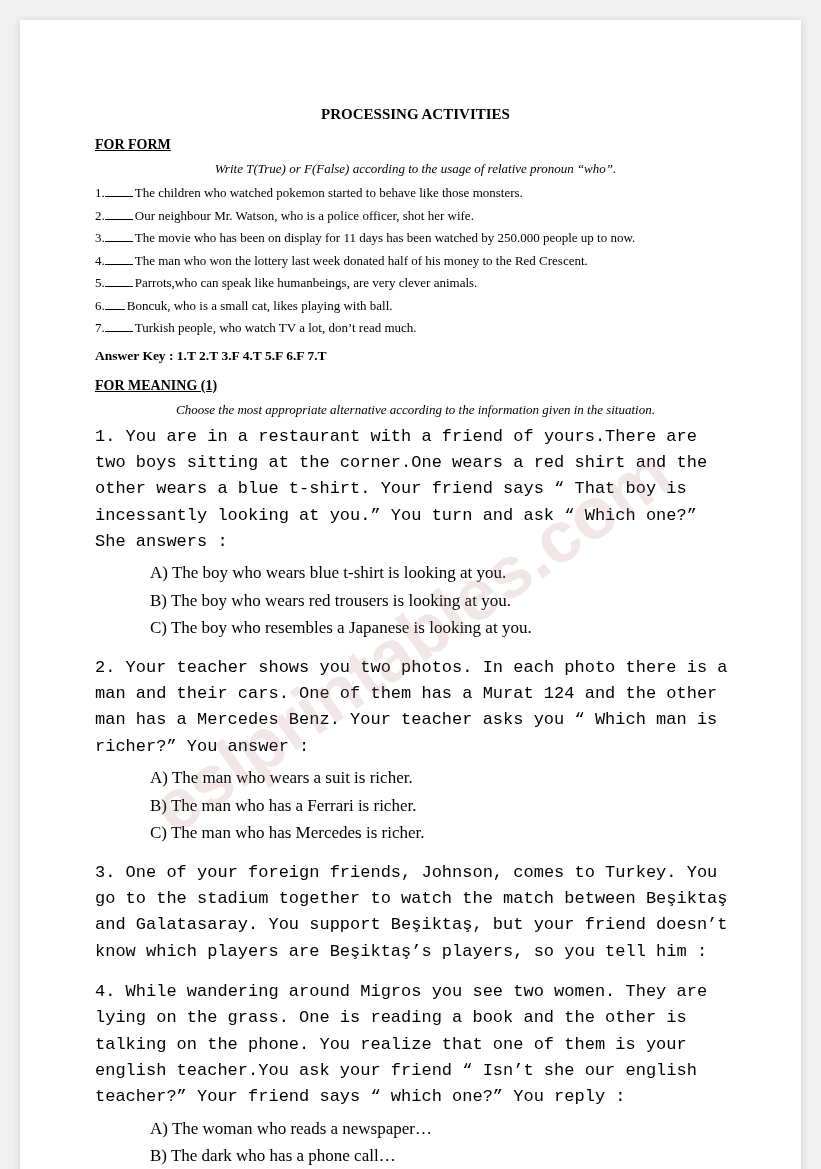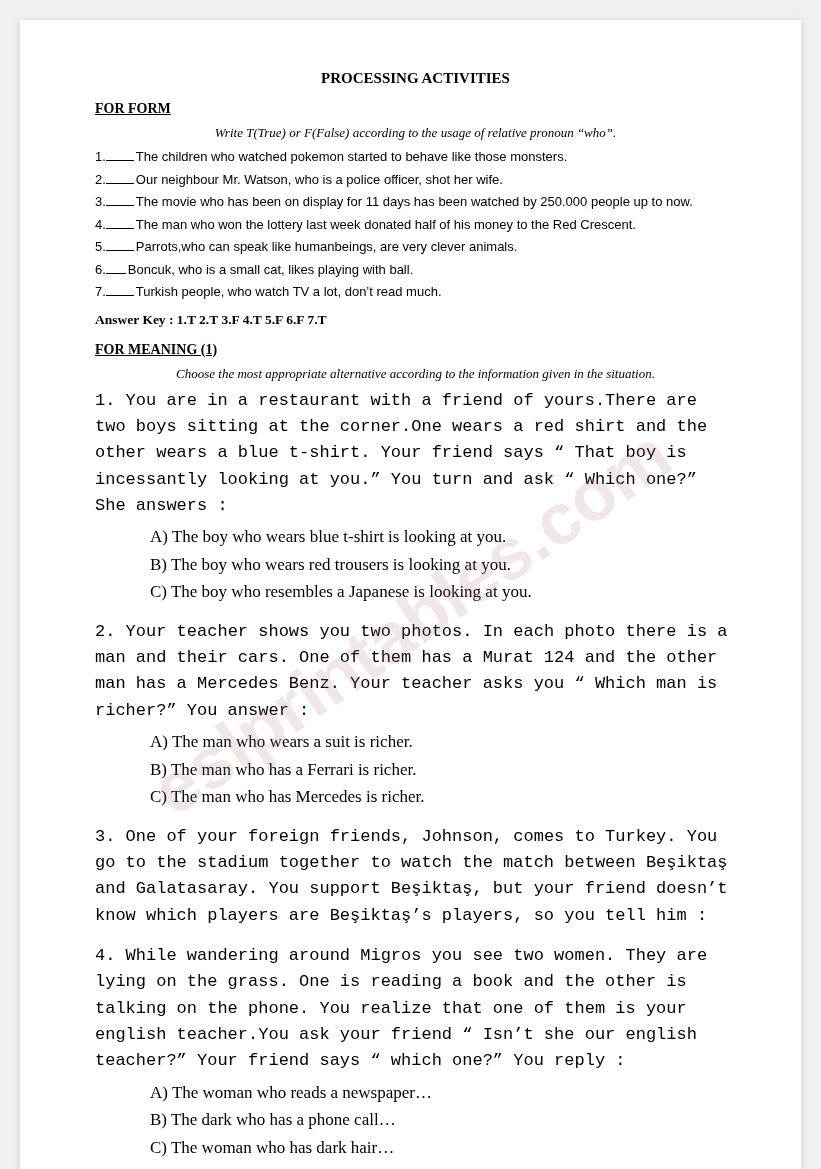--- a/index.html
+++ b/index.html
@@ -40,20 +40,21 @@
       z-index: 10;
       font-family: Arial, sans-serif;
     }
 
     .page-title {
       text-align: center;
       font-size: 15px;
       font-weight: bold;
       margin-bottom: 14px;
       font-family: 'Times New Roman', Times, serif;
+      margin-top: 36px;
     }
 
     .section-heading {
       font-size: 14px;
       font-weight: bold;
       text-decoration: underline;
       margin-bottom: 8px;
       font-family: 'Times New Roman', Times, serif;
     }
 
@@ -68,21 +69,21 @@
     .numbered-list {
       list-style: none;
       padding: 0;
       margin-bottom: 10px;
     }
 
     .numbered-list li {
       font-size: 13px;
       margin-bottom: 3px;
       padding-left: 0;
-      font-family: Liberation Sans, sans-serif;
+      font-family: Liberation Serif, serif;
       line-height: 1.5;
     }
 
     .answer-key {
       font-size: 13.5px;
       font-weight: bold;
       margin-bottom: 14px;
       font-family: 'Times New Roman', Times, serif;
     }
 

